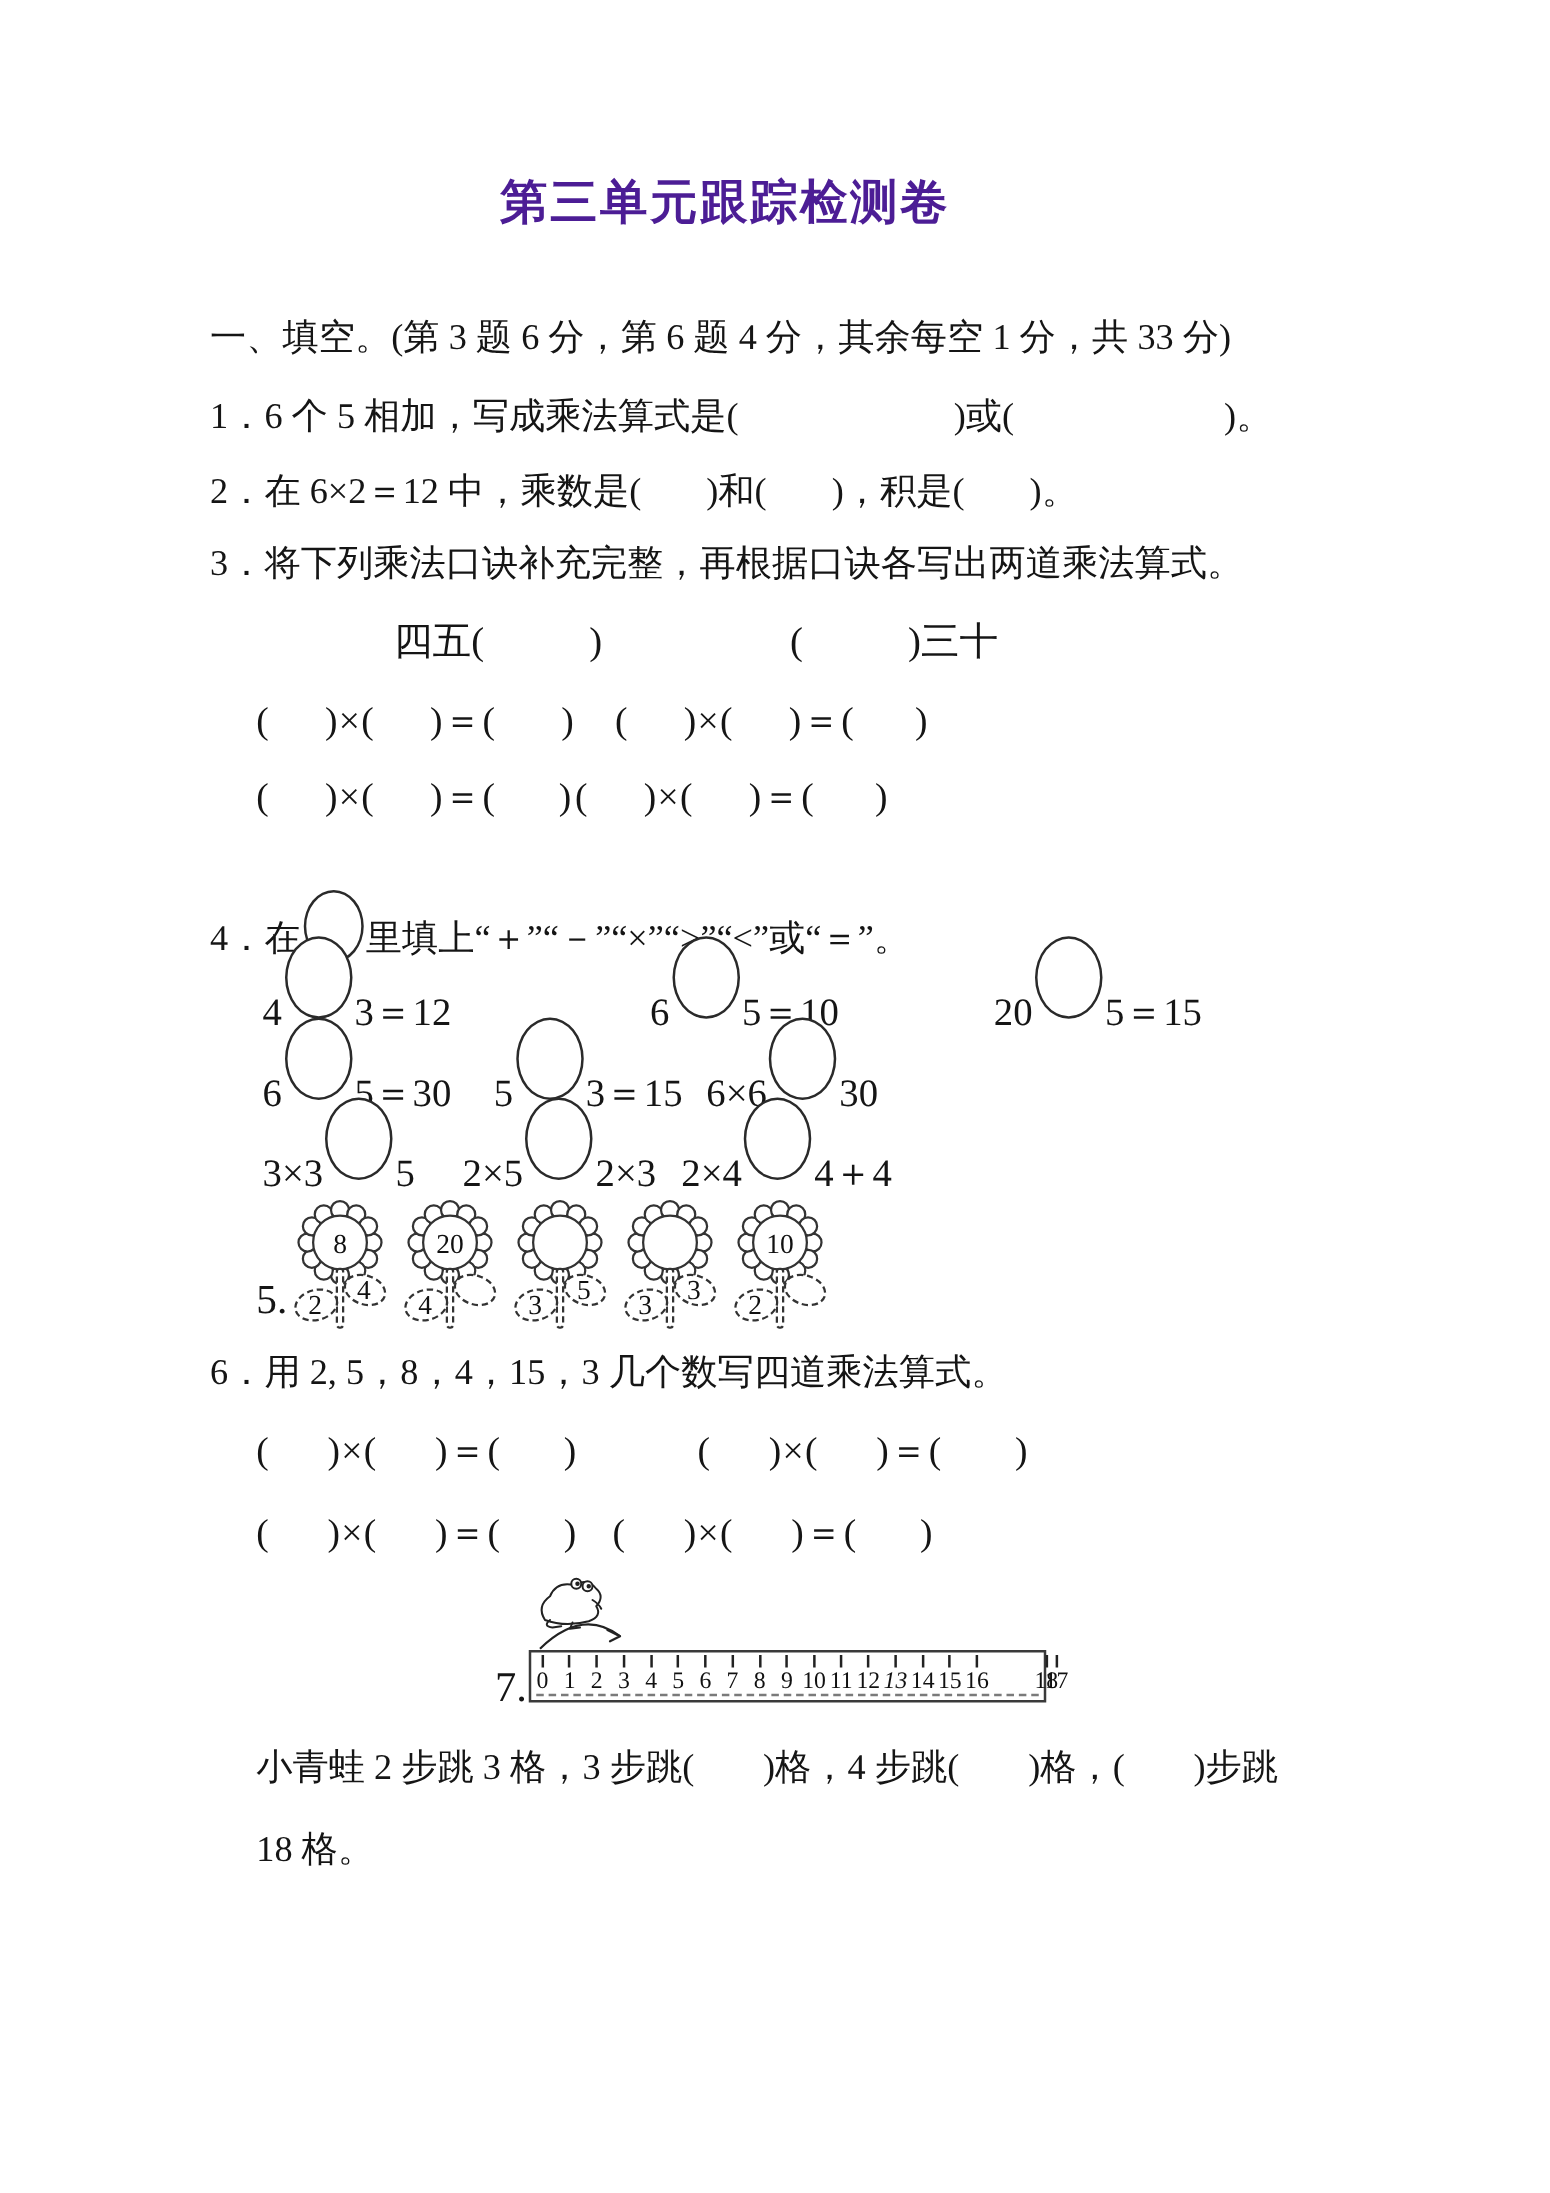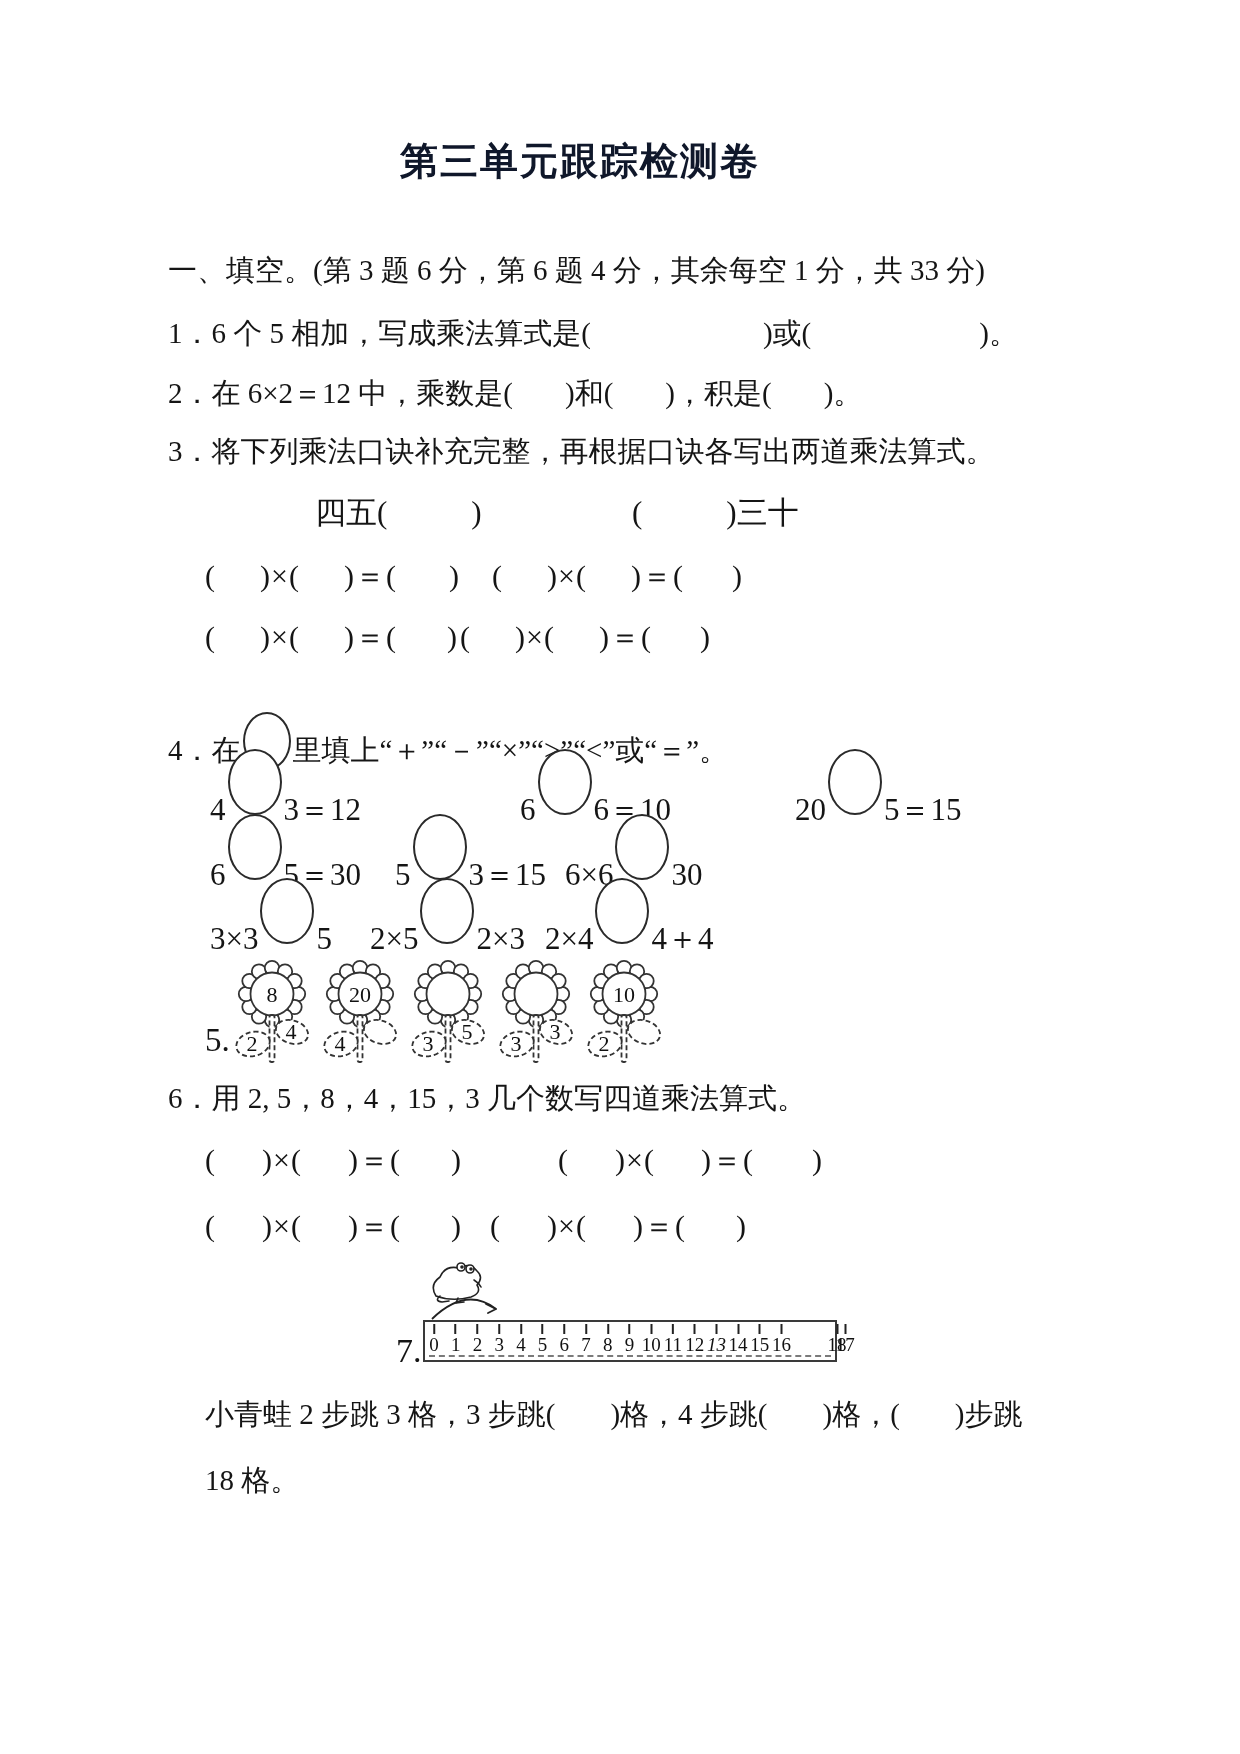--- a/index.html
+++ b/index.html
@@ -6,21 +6,21 @@
   body{
     width:1240px;height:1754px;background:#ffffff;position:relative;
     font-family:"Liberation Serif","DejaVu Serif",serif;color:#151515;
     overflow:hidden;
   }
   .abs{position:absolute;white-space:nowrap;}
   .t{font-size:29px;line-height:1.25;}
   .title{
     left:150px;top:136px;width:860px;text-align:center;
     font-family:"Liberation Sans","DejaVu Sans",sans-serif;
-    font-weight:700;font-size:38px;letter-spacing:2px;color:#0f172a;
+    font-weight:700;font-size:38px;letter-spacing:2px;color:#4c1d95;
   }
   .qlabel{font-size:33px;}
   .blank{display:inline-block;}
   
   .ocir{
     display:inline-block;border:2.5px solid #2a2a2a;border-radius:50%;
     background:#fff;
   }
   .ocir.inline{width:44px;height:54px;vertical-align:-10px;margin:0 2px;}
   .q4e{
@@ -87,21 +87,21 @@
 </div>
 
 <div class="q4e" style="left:210px;top:751px;">
   <span>4</span>
     <span class="ocir"></span>
     <span>3＝12</span>
 </div>
 <div class="q4e" style="left:520px;top:751px;">
   <span>6</span>
     <span class="ocir"></span>
-    <span>6＝10</span>
+    <span>5＝10</span>
 </div>
 <div class="q4e" style="left:795px;top:751px;">
   <span>20</span>
     <span class="ocir"></span>
     <span>5＝15</span>
 </div>
 
 <div class="q4e" style="left:210px;top:816px;">
   <span>6</span>
     <span class="ocir"></span>

